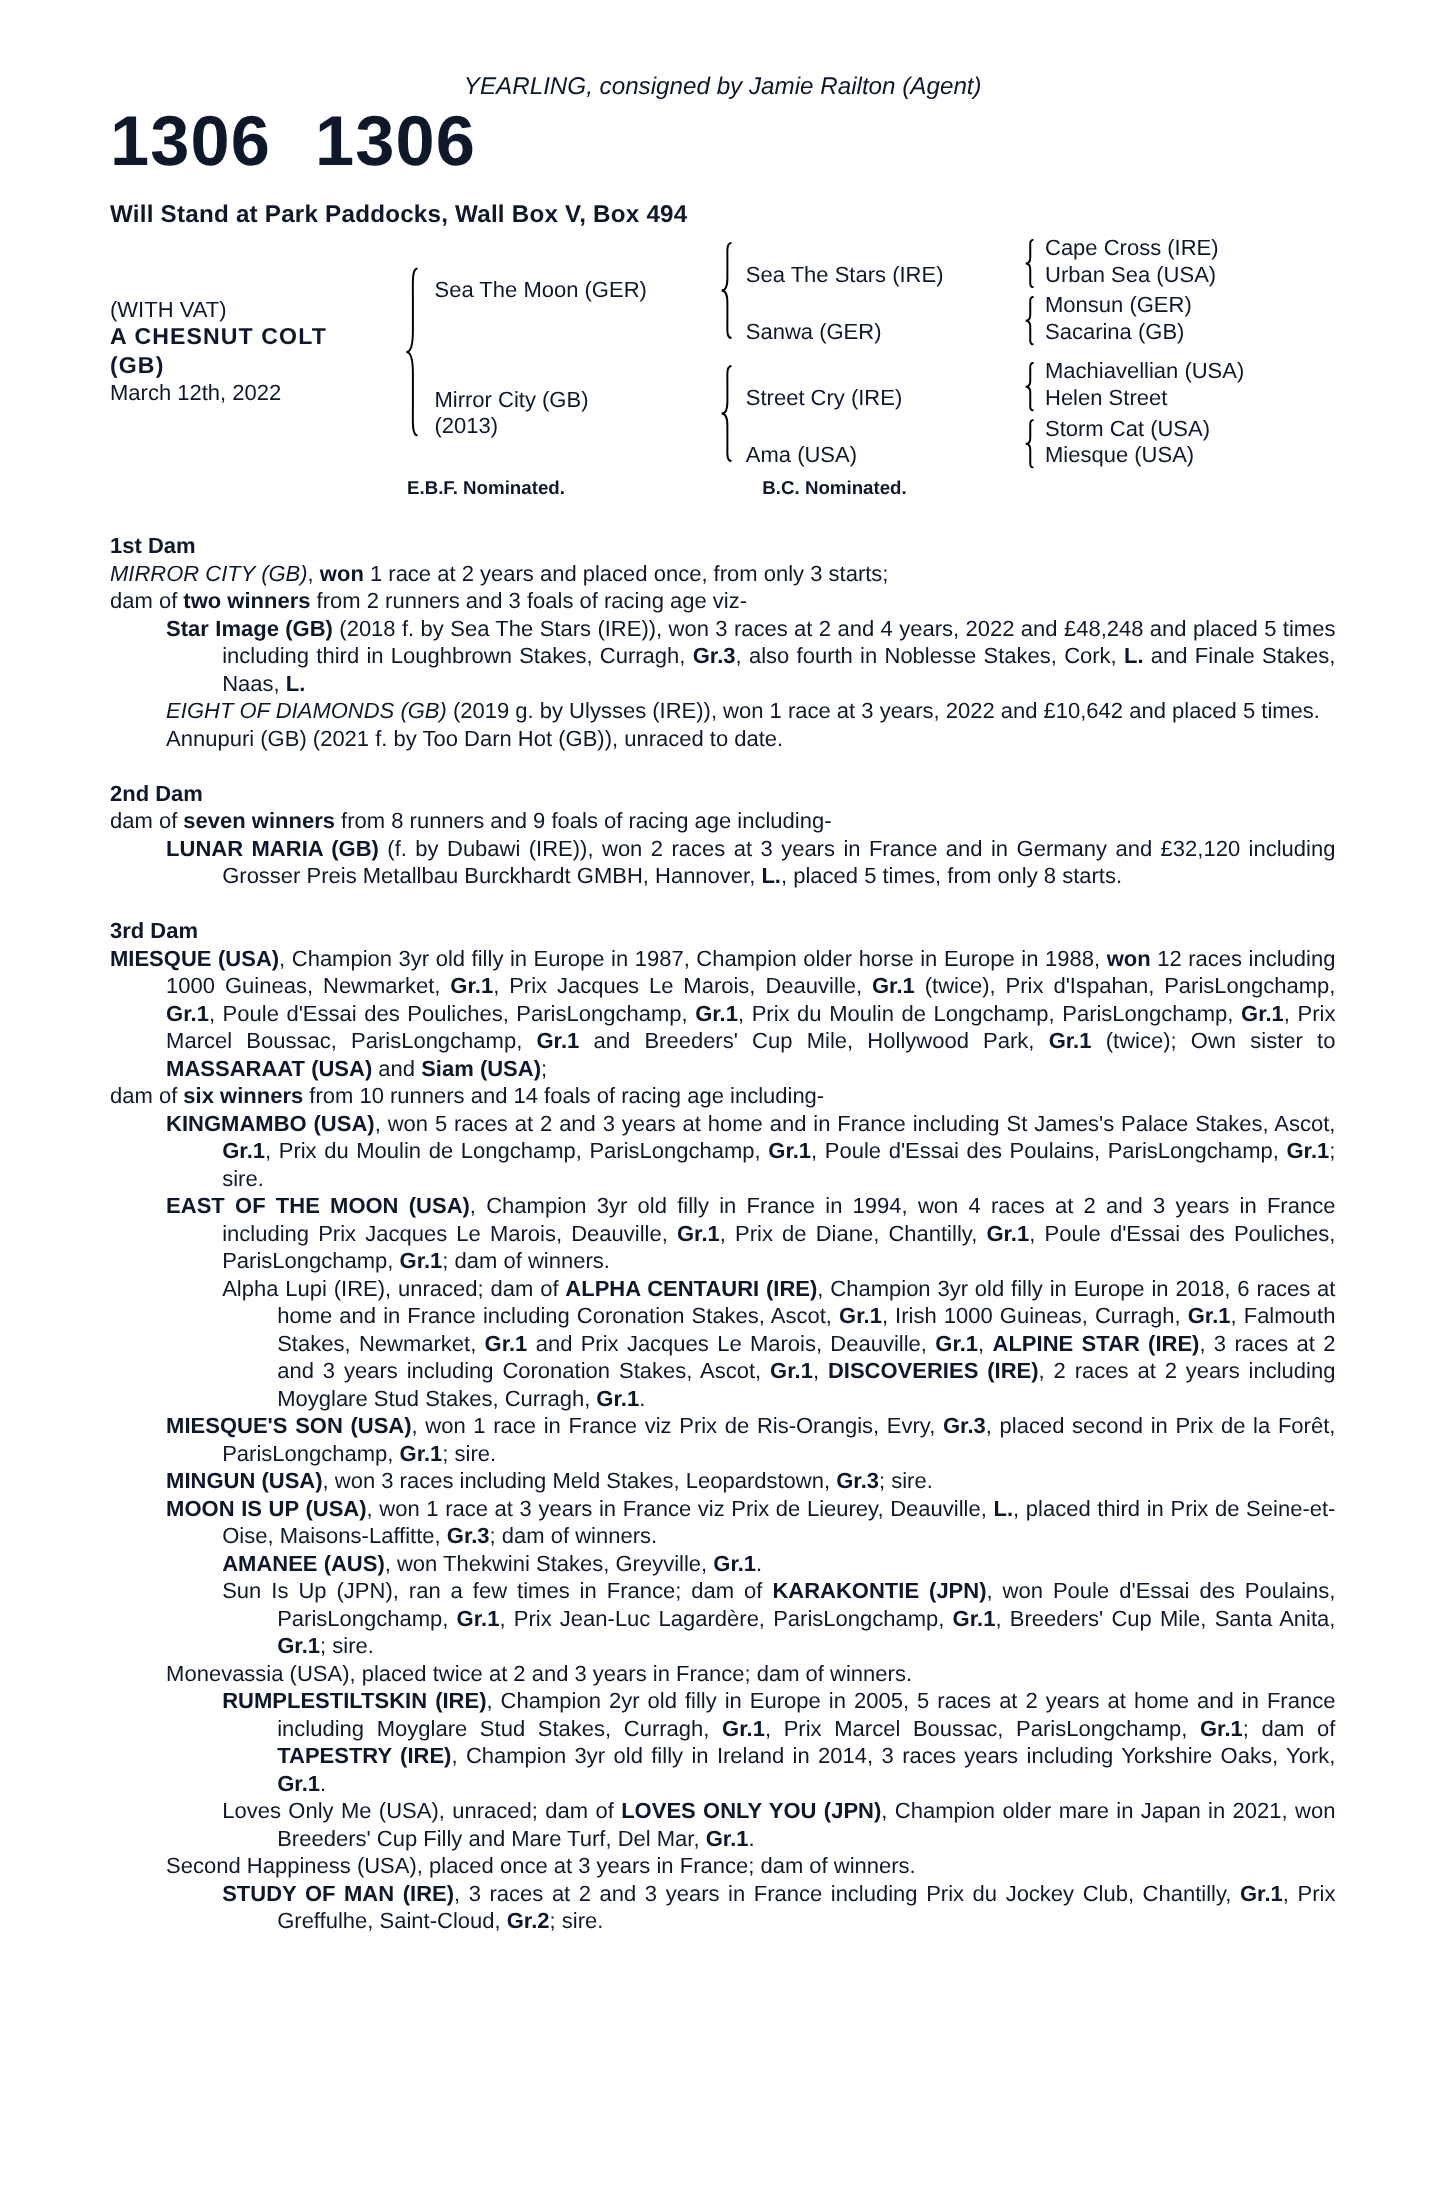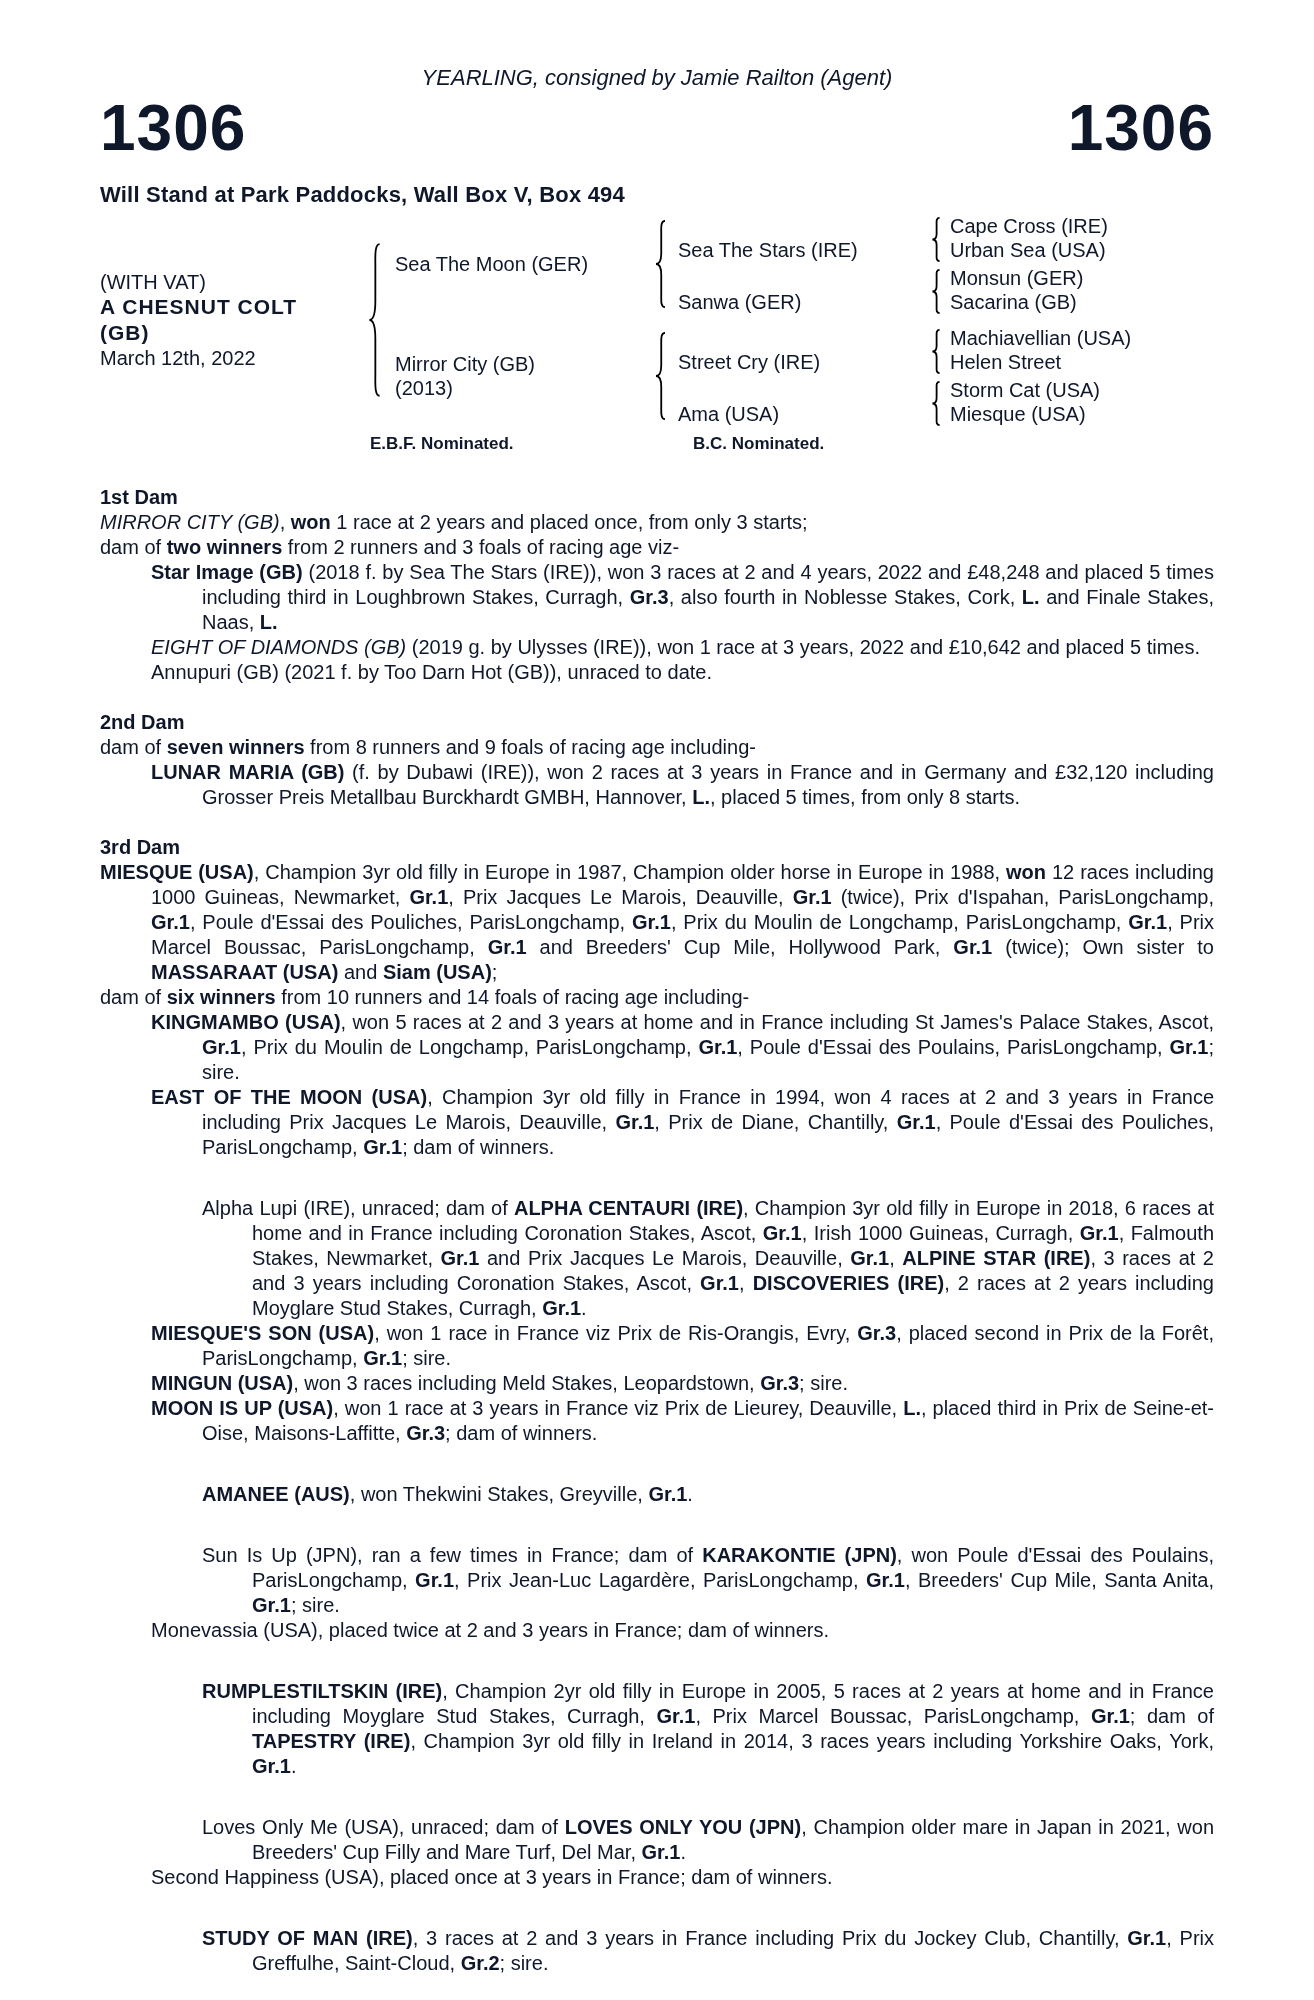--- a/index.html
+++ b/index.html
@@ -13,21 +13,21 @@
     overflow:hidden;
   }
   .consign-line{
     padding-top:64px;
     text-align:center;
     font-style:italic;
     font-size:22px;
     line-height:28px;
   }
   .lot-row{
-    display:flex;justify-content:space-between;align-items:flex-start;
+    display:flex;align-items:flex-start;
     margin:6px 100px 0 100px;
     font-weight:bold;font-size:64px;line-height:60px;
     letter-spacing:1px;
     gap:40px;
   }
   .stand-line{
     margin:24px 100px 0 100px;
     font-weight:bold;font-size:22px;line-height:26px;
     letter-spacing:.2px;
   }
@@ -58,21 +58,21 @@
   .nom-bc{position:absolute;left:593px;top:0;}
   
   .body-text{
     margin:2px 100px 0 100px;
     font-size:20px;line-height:25px;
   }
   .sec-h{font-weight:bold;margin-top:25px;}
   .para{text-align:justify;}
   .para.lv0{padding-left:51px;text-indent:-51px;}
   .para.lv1{padding-left:102px;text-indent:-51px;}
-  .para.lv2{padding-left:152px;text-indent:-50px;margin-top:36px;}
+  .para.lv2{padding-left:152px;text-indent:-50px;}
   .b{font-weight:bold;}
   .i{font-style:italic;}
 </style>
 </head>
 <body>
 
 <div class="page">
 
   <div class="consign-line">YEARLING, consigned by Jamie Railton (Agent)</div>
 

